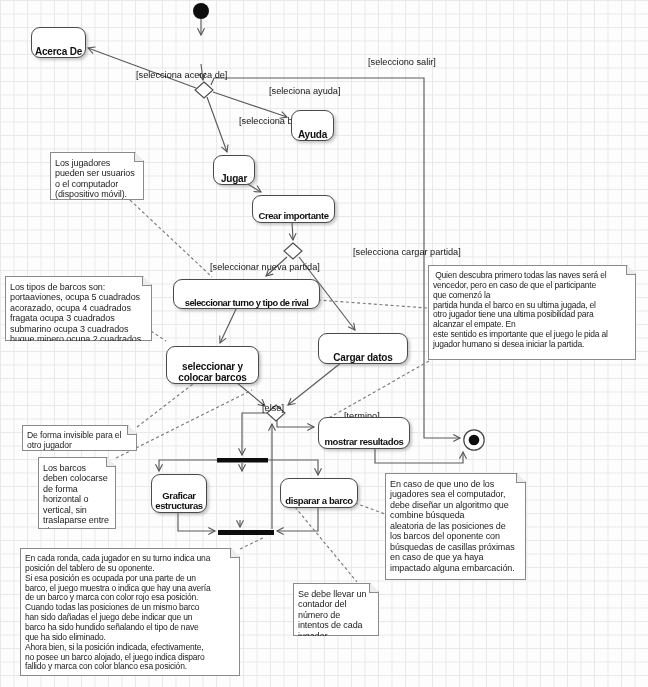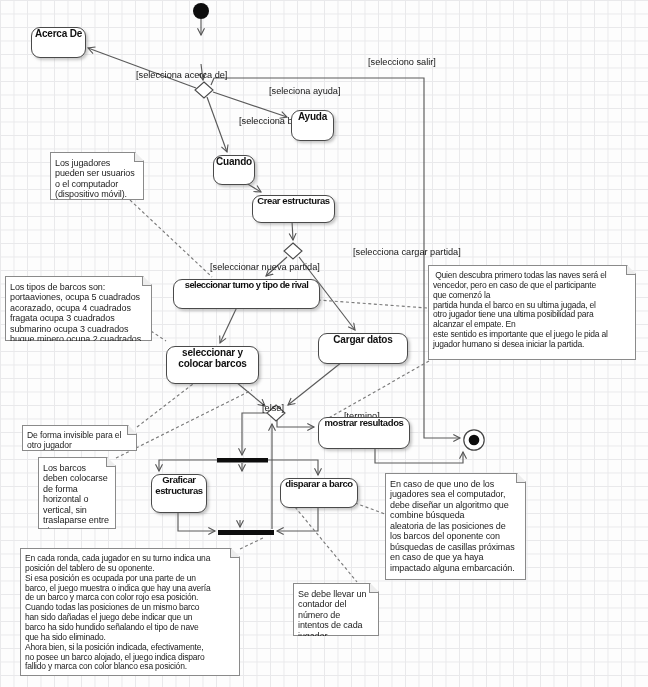--- a/index.html
+++ b/index.html
@@ -13,21 +13,21 @@
     background-size:13.5px 13.5px;
   }
   #edges { position:absolute; left:0; top:0; }
   .edge { fill:none; stroke:#5a5a5a; stroke-width:1.15; }
   .edge.dashed { stroke:#7a7a7a; stroke-dasharray:3 2.6; }
   .shape { fill:#ffffff; stroke:#4a4a4a; stroke-width:1.1; }
   .bar { fill:#0d0d0d; }
 
   .activity {
     position:absolute; background:#fff; border:1.2px solid #4a4a4a; border-radius:9px;
-    display:flex; align-items:flex-start; justify-content:center; text-align:center;
+    display:flex; align-items:flex-end; justify-content:center; text-align:center;
     font-weight:bold; font-size:10px; letter-spacing:-0.2px; color:#101010;
     box-shadow:2px 2px 3px rgba(110,110,110,.38);
   }
   .activity span { white-space:pre-line; line-height:1.12; }
   .guard { position:absolute; font-size:9.2px; color:#141414; white-space:nowrap;padding-left:48px; }
   .note {
     position:absolute; background:#fff; border:1px solid #8a8a8a; color:#1c1c1c;
     padding:5px 4px; box-sizing:border-box;
     clip-path:polygon(0 0, calc(100% - 9px) 0, 100% 9px, 100% 100%, 0 100%);
     filter:drop-shadow(1.5px 1.5px 1px rgba(120,120,120,.3));
@@ -174,24 +174,24 @@
 jugador.</span>
   </div>
 
   <div class="activity" style="left:31px;top:27px;width:53px;height:29px">
     <span>Acerca De</span>
   </div>
   <div class="activity" style="left:291px;top:110px;width:41px;height:29px">
     <span>Ayuda</span>
   </div>
   <div class="activity" style="left:213px;top:155px;width:40px;height:28px">
-    <span>Cuando</span>
+    <span>Jugar</span>
   </div>
   <div class="activity" style="left:252px;top:195px;width:81px;height:26px;font-size:9.5px;letter-spacing:-0.4px">
-    <span>Crear estructuras</span>
+    <span>Crear importante</span>
   </div>
   <div class="activity" style="left:173px;top:279px;width:145px;height:28px;font-size:9.3px;letter-spacing:-0.5px">
     <span>seleccionar turno y tipo de rival</span>
   </div>
   <div class="activity" style="left:318px;top:333px;width:88px;height:29px">
     <span>Cargar datos</span>
   </div>
   <div class="activity" style="left:166px;top:346px;width:91px;height:36px">
     <span>seleccionar y
 colocar barcos</span>

